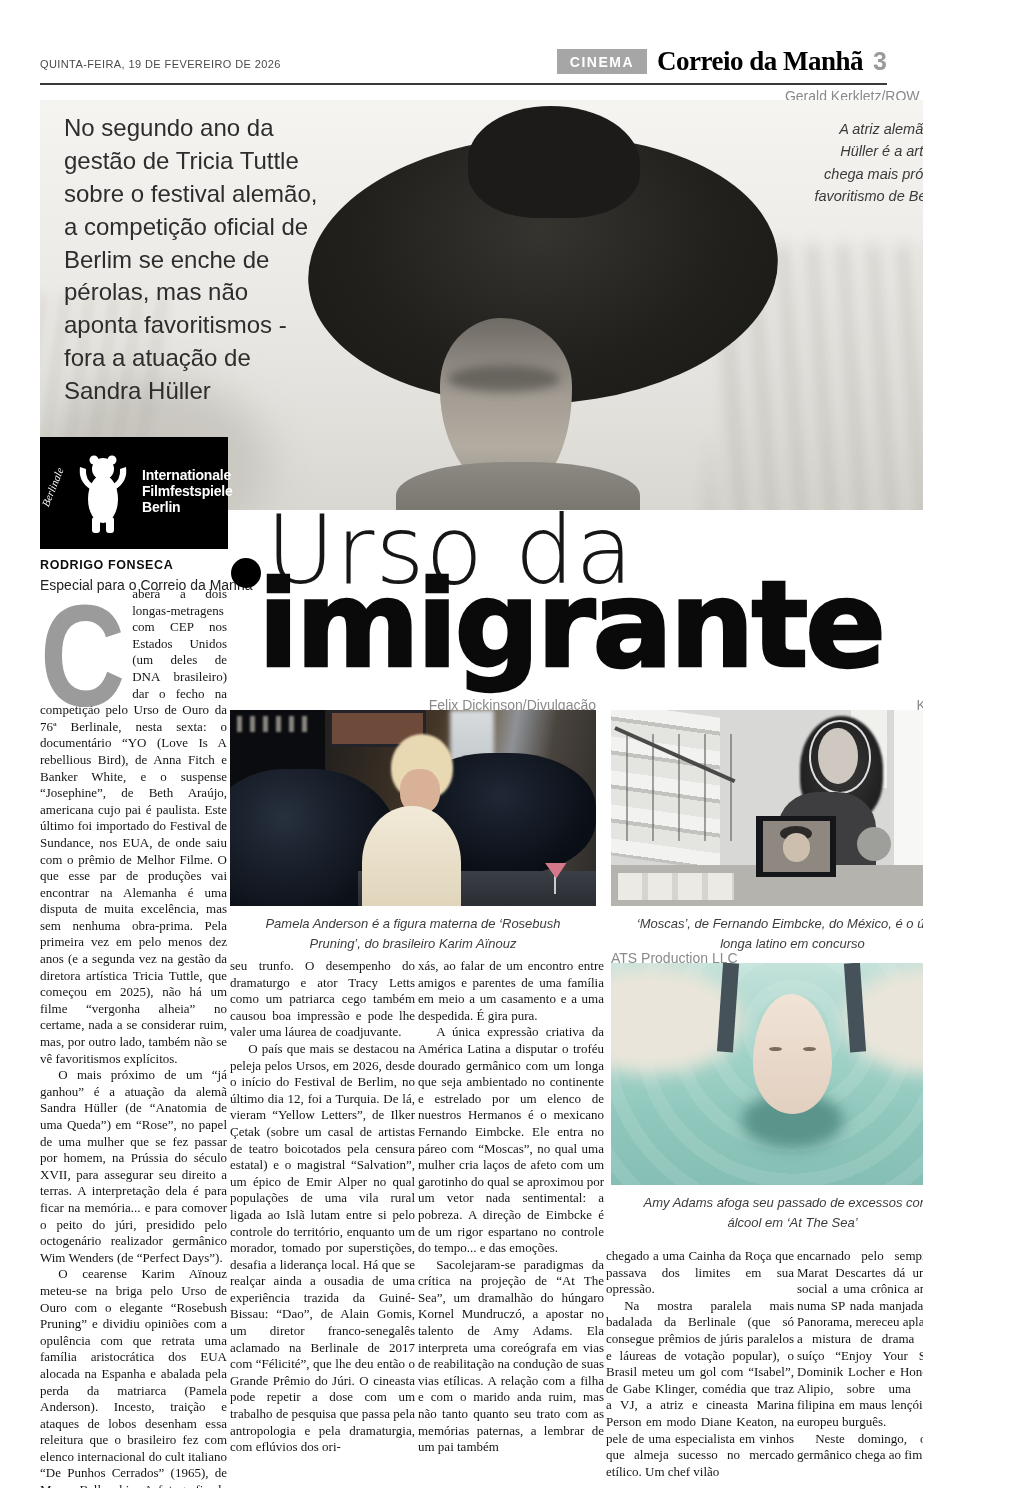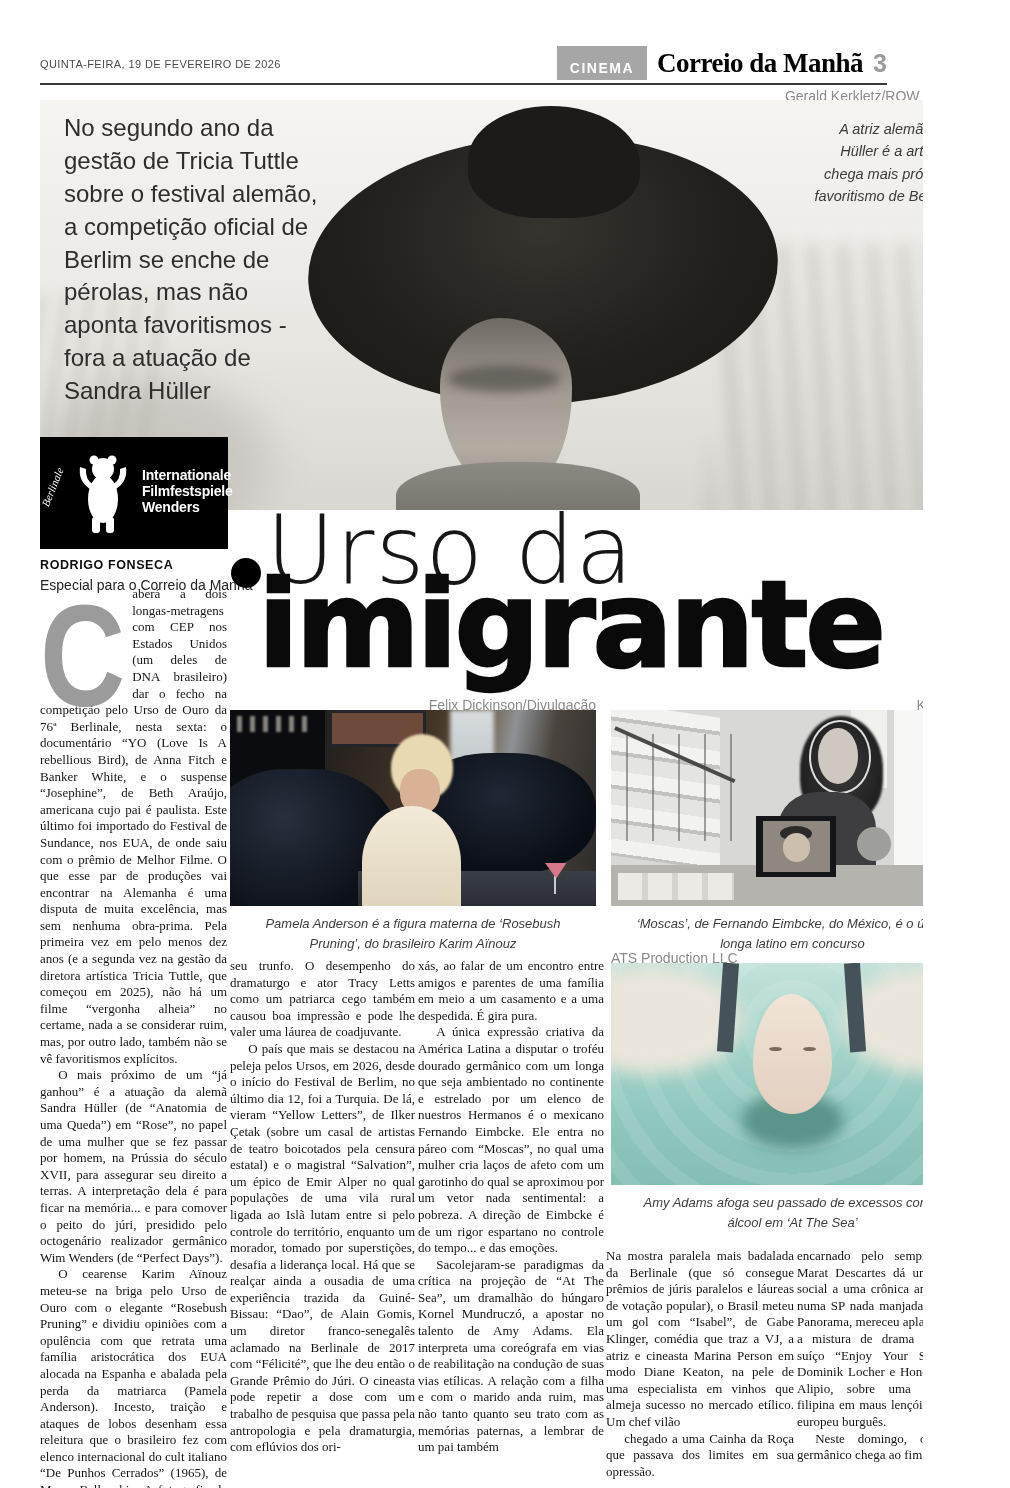--- a/index.html
+++ b/index.html
@@ -4,21 +4,21 @@
 <style>
   html,body { margin:0; padding:0; background:#ffffff; }
   .page { position:relative; width:923px; height:1488px; background:#fff;
           font-family:"Liberation Serif", serif; overflow:hidden; color:#111;text-decoration:underline; }
 
   
   .hdr-date { position:absolute; left:40px; top:58px; font-family:"Liberation Sans",sans-serif;
               font-size:11px; letter-spacing:.4px; color:#4a4a4a; }
   .hdr-right { position:absolute; right:36px; top:46px; display:flex; align-items:center; gap:10px; }
   .tag-cinema { background:#a6a6a6; color:#fff; font-family:"Liberation Sans",sans-serif;
-                font-weight:bold; font-size:14px; letter-spacing:1.5px; padding:14px 13px 4px; }
+                font-weight:bold; font-size:14px; letter-spacing:1.5px; padding:5px 13px 4px; }
   .masthead { font-weight:bold; font-size:27px; color:#000; letter-spacing:-.5px; }
   .page-num { font-family:"Liberation Sans",sans-serif; font-weight:bold; font-size:25px; color:#9a9a9a; }
   .hdr-rule { position:absolute; left:40px; right:36px; top:83px; height:2px; background:#3a3a3a; }
 
   .credit { position:absolute; font-family:"Liberation Sans",sans-serif; font-size:14px; color:#8a8a8a; }
   .credit-hero   { top:88px;  left:40px;  width:934px; text-align:right; }
   .credit-pamela { top:697px; left:230px; width:366px; text-align:right; }
   .credit-moscas { top:697px; left:611px; width:363px; text-align:right; }
   .credit-atsea  { top:950px; left:611px; width:363px; text-align:left; }
 
@@ -201,21 +201,21 @@
         <circle cx="40" cy="13" r="4.5"></circle>
         <path d="M18 42 Q6 34 8 20 L14 22 Q13 33 22 38 Z"></path>
         <path d="M44 42 Q56 34 54 20 L48 22 Q49 33 40 38 Z"></path>
         <rect x="20" y="70" width="8" height="16" rx="3"></rect>
         <rect x="34" y="70" width="8" height="16" rx="3"></rect>
       </g>
     </svg>
     <div class="b-text">
       <div>Internationale</div>
       <div>Filmfestspiele</div>
-      <div>Wenders</div>
+      <div>Berlin</div>
     </div>
   </div>
 
   <div class="byline-name">RODRIGO FONSECA</div>
   <div class="byline-role">Especial para o Correio da Manhã</div>
 
   <div class="headline-kicker">
     <span class="kicker-dot"></span>
     <span class="kicker-text">Urso da</span>
   </div>
@@ -288,21 +288,21 @@
     <div class="at-strap-l"></div>
     <div class="at-strap-r"></div>
     <div class="at-hair"></div>
     <div class="at-face"></div>
     <div class="at-eye-l"></div>
     <div class="at-eye-r"></div>
   </div>
   <div class="caption caption-atsea">Amy Adams afoga seu passado de excessos com o álcool em ‘At The Sea’</div>
 
   <div class="col col4">
+    <p>chegado a uma Cainha da Roça que passava dos limites em sua opressão.</p>
     <p>Na mostra paralela mais badalada da Berlinale (que só consegue prêmios de júris paralelos e láureas de votação popular), o Brasil meteu um gol com “Isabel”, de Gabe Klinger, comédia que traz a VJ, a atriz e cineasta Marina Person em modo Diane Keaton, na pele de uma especialista em vinhos que almeja sucesso no mercado etílico. Um chef vilão</p>
-    <p>chegado a uma Cainha da Roça que passava dos limites em sua opressão.</p>
   </div>
   <div class="col col5">
     <p>encarnado pelo sempre eficaz Marat Descartes dá uma tônica social a uma crônica ambientada numa SP nada manjada. Ali pela Panorama, mereceu aplauso ainda a mistura de drama e thriller suíço “Enjoy Your Stay”, de Dominik Locher e Honeylyn Joy Alipio, sobre uma imigrante filipina em maus lençóis em solo europeu burguês.</p>
     <p>Neste domingo, o evento germânico chega ao fim.</p>
   </div>
 
 </div>
 
 </body></html>

